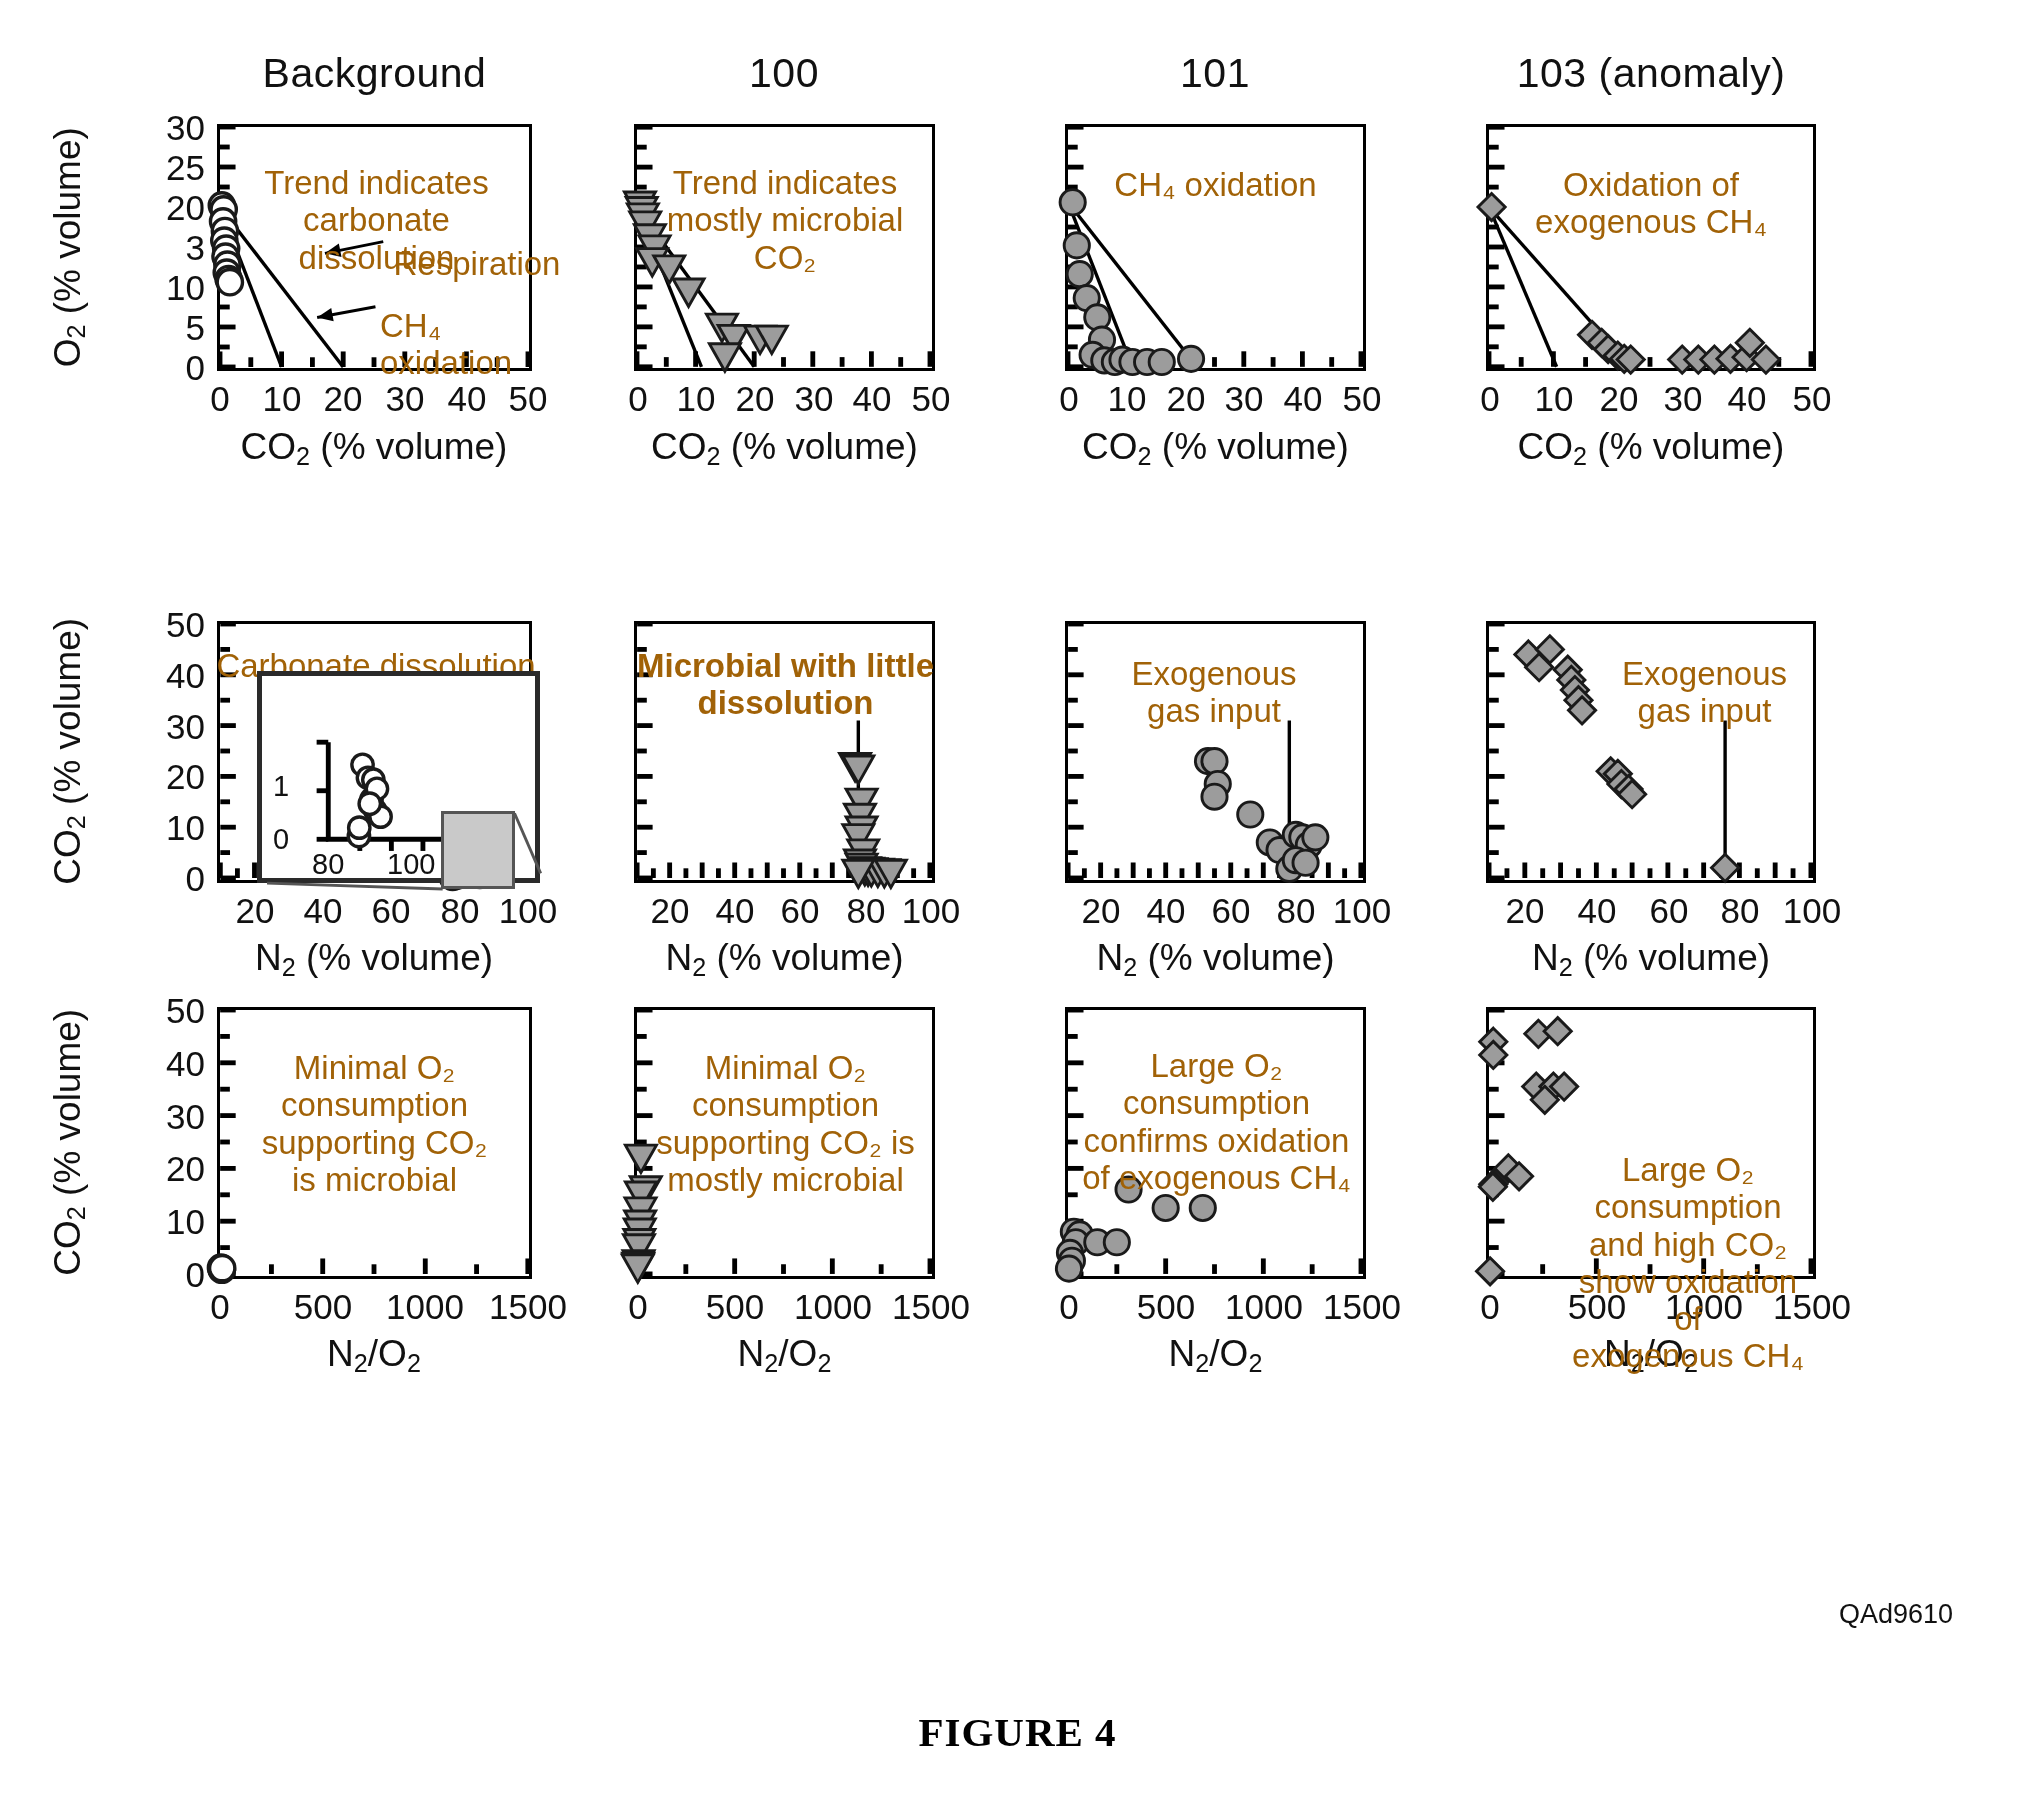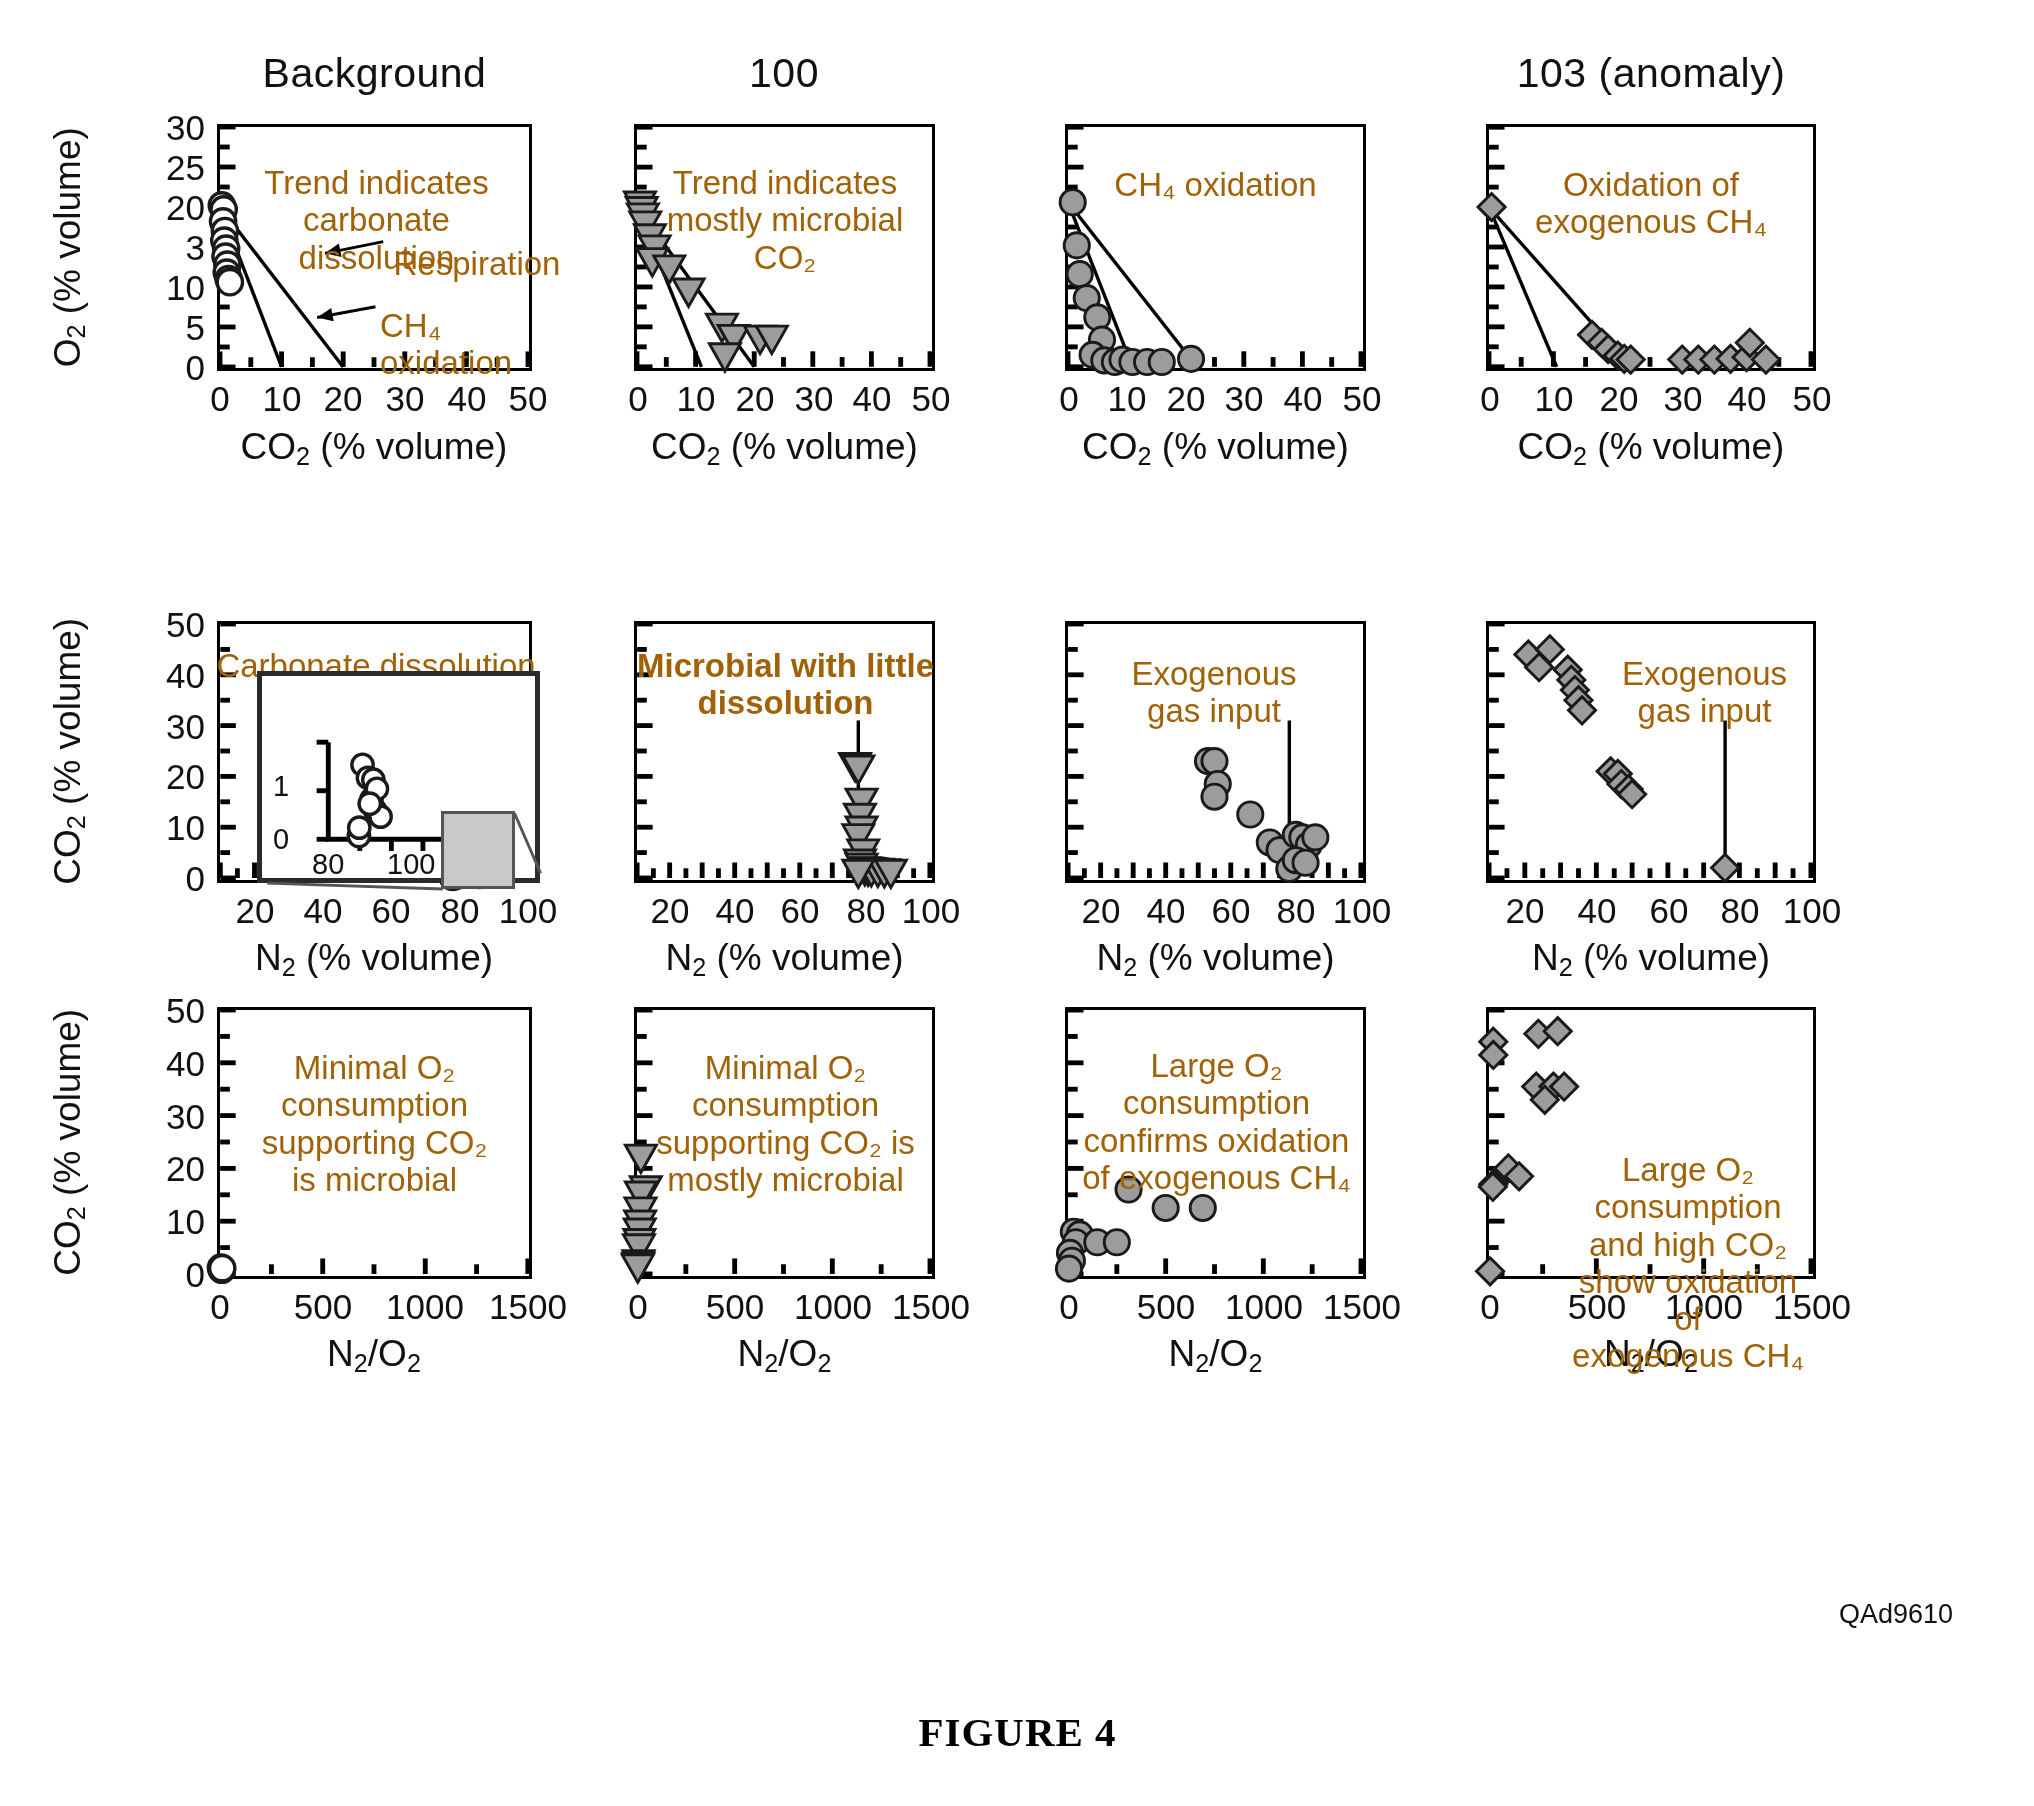--- a/index.html
+++ b/index.html
@@ -117,20 +117,21 @@
     border: 3.9px solid #555;
     background: #c9c9c9;
   }
 </style>
 </head>
 <body>
 
 <div id="figure">
     <div class="colhead" style="left:173px; top:50px; width:393px;">Background</div>
     <div class="colhead" style="left:590px; top:50px; width:378px;">100</div>
+    <div class="colhead" style="left:1021px; top:50px; width:378px;">101</div>
     <div class="colhead" style="left:1442px; top:50px; width:408px;">103 (anomaly)</div>
     <div class="panel" style="left:212px; top:124px; width:315px; height:247px;">
       <svg width="308" height="240" viewBox="0 0 317 247" style="position: absolute; left: 0px; top: 0px; overflow: visible;">
         <line x1="0" x2="0" y1="247" y2="231" stroke="#000" stroke-width="5"></line>
         <line x1="63.4" x2="63.4" y1="247" y2="231" stroke="#000" stroke-width="5"></line>
         <line x1="126.8" x2="126.8" y1="247" y2="231" stroke="#000" stroke-width="5"></line>
         <line x1="190.2" x2="190.2" y1="247" y2="231" stroke="#000" stroke-width="5"></line>
         <line x1="253.6" x2="253.6" y1="247" y2="231" stroke="#000" stroke-width="5"></line>
         <line x1="317" x2="317" y1="247" y2="231" stroke="#000" stroke-width="5"></line>
         <line x1="31.7" x2="31.7" y1="247" y2="237" stroke="#000" stroke-width="5"></line>

